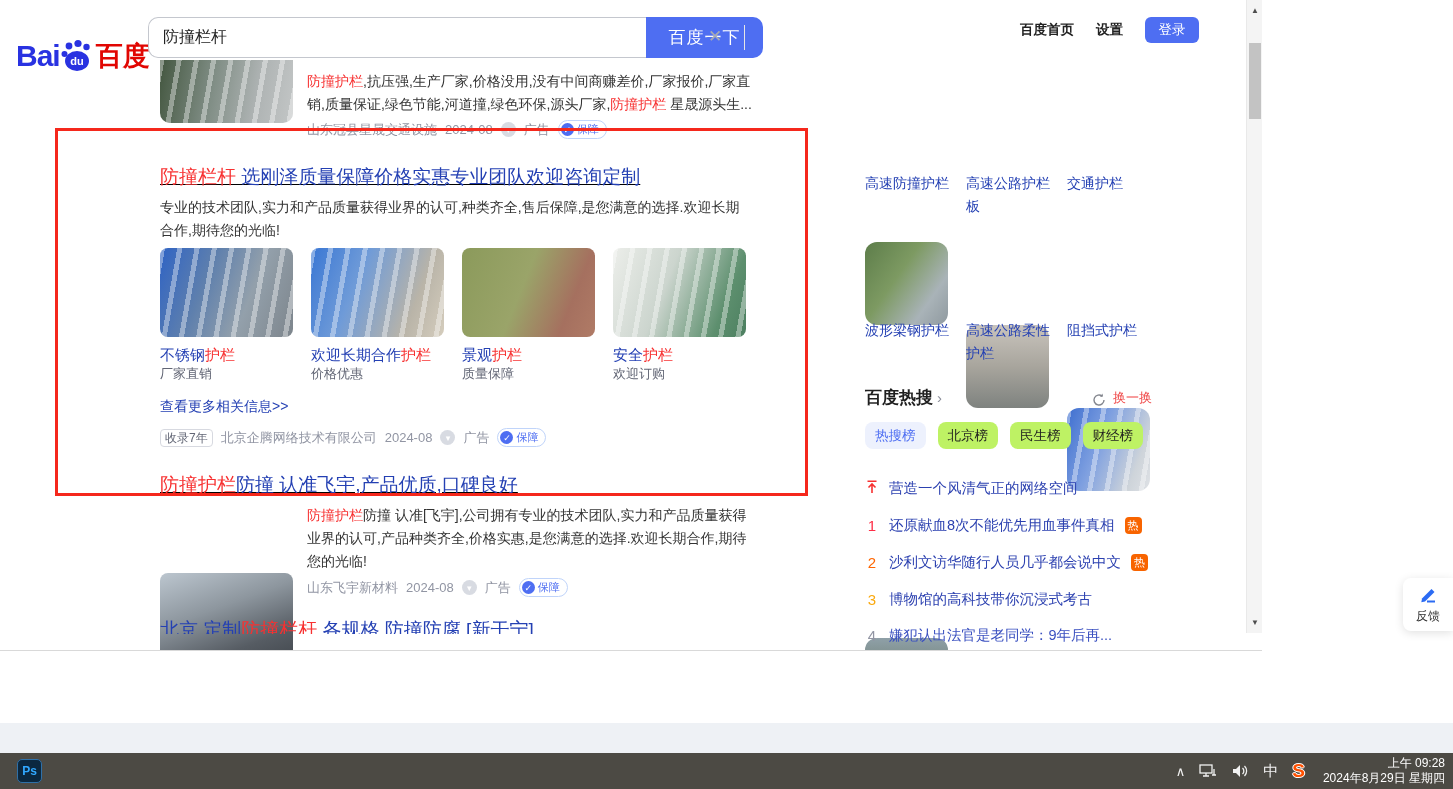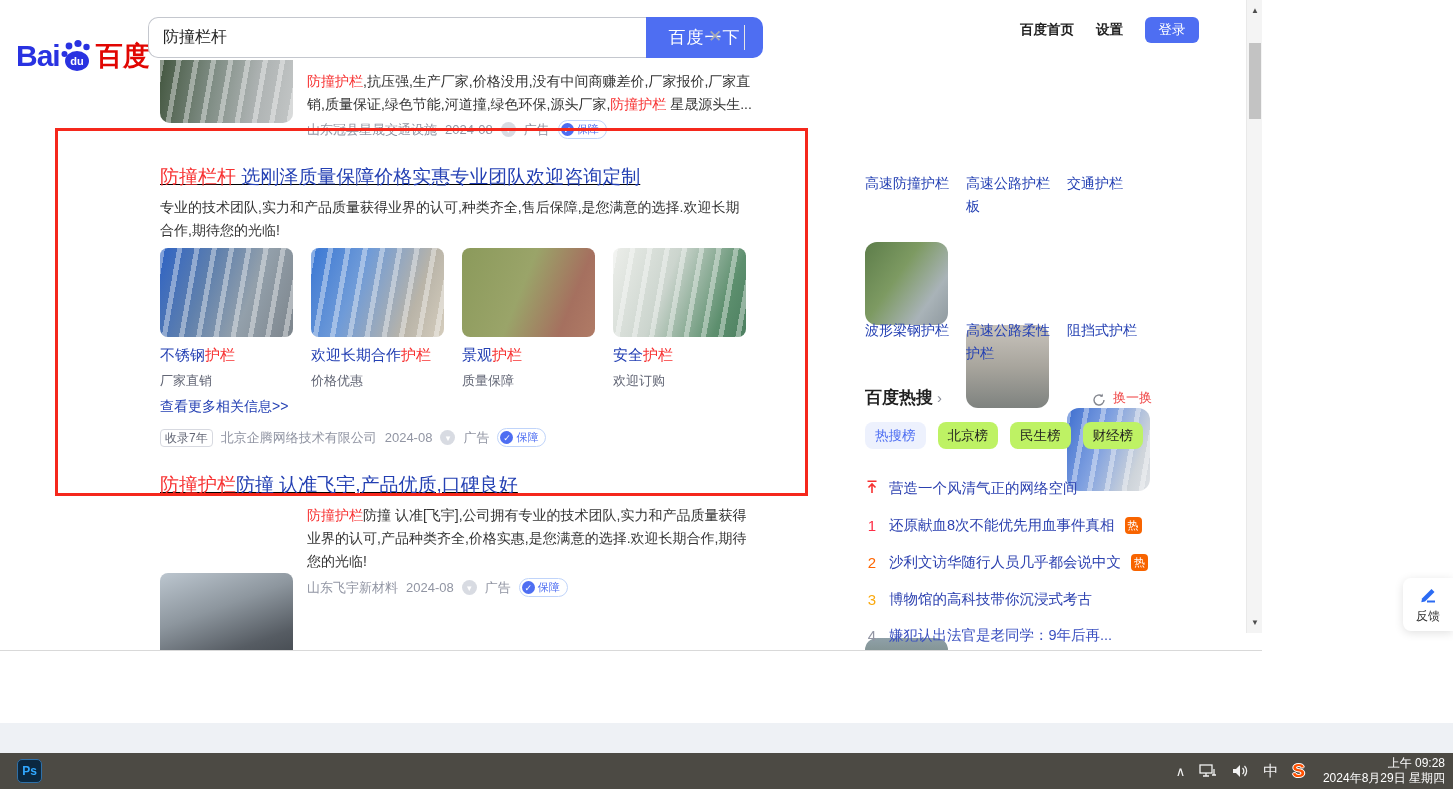--- a/index.html
+++ b/index.html
@@ -44,21 +44,21 @@
     display:inline-flex; align-items:center; justify-content:center; }
   .safe-badge { display:inline-flex; align-items:center; gap:3px; border:1px solid #c0d4fa;
     border-radius:10px; padding:1px 7px 1px 2px; cursor:pointer; }
   .safe-dot { width:13px; height:13px; border-radius:50%; background:#4e6ef2; color:#fff; font-size:9px;
     display:inline-flex; align-items:center; justify-content:center; }
   .safe-txt { font-size:11px; color:#4e6ef2; }
   .ph { border-radius:8px; background-size:cover; position:relative; overflow:hidden; cursor:pointer; }
   .slats::after { content:""; position:absolute; inset:0;
     background:repeating-linear-gradient(100deg, rgba(255,255,255,.38) 0 5px, rgba(0,0,0,0) 5px 17px); }
   .card-title { font-size:15px; margin-top:9px; cursor:pointer; white-space:nowrap; }
-  .card-sub { font-size:13px; color:#626675; margin-top:7px; }
+  .card-sub { font-size:13px; color:#626675; }
   .more-link { font-size:14px; color:#2440b3; cursor:pointer; }
 
   
   #redbox { position:absolute; left:55px; top:128px; width:753px; height:368px;
     border:3px solid #f5281c; z-index:40; pointer-events:none; }
 
   
   .side-img { width:83px; height:83px; border-radius:12px; background-size:cover; cursor:pointer; }
   .side-lbl { width:88px; font-size:14px; line-height:23px; color:#2440b3; cursor:pointer; }
   .hot-title { font-size:17px; font-weight:bold; color:#1f1f1f; }
@@ -203,20 +203,23 @@
     <span>山东飞宇新材料</span>
     <span>2024-08</span>
     <span class="pin">▾</span>
     <span>广告</span>
     <span class="safe-badge">
       <span class="safe-dot">✓</span>
       <span class="safe-txt">保障</span>
     </span>
   </div>
 
+  <div class="abs" style="left:160px; top:617px; height:17px; overflow:hidden;">
+    <span class="res-title"><span class="t-blue">北京 定制</span><span class="t-red">防撞栏杆</span><span class="t-blue"> 各规格 防撞防腐 [新干宁]</span></span>
+  </div>
 
   <div class="abs ph side-img g-s1" style="left:865px; top:84px;"></div>
   <div class="abs ph side-img g-s2" style="left:966px; top:84px;"></div>
   <div class="abs ph side-img g-s3 slats" style="left:1067px; top:84px;"></div>
   <div class="abs side-lbl" style="left:865px; top:172px;">高速防撞护栏</div>
   <div class="abs side-lbl" style="left:966px; top:172px;">高速公路护栏板</div>
   <div class="abs side-lbl" style="left:1067px; top:172px;">交通护栏</div>
 
   <div class="abs ph side-img g-s4" style="left:865px; top:231px;"></div>
 

